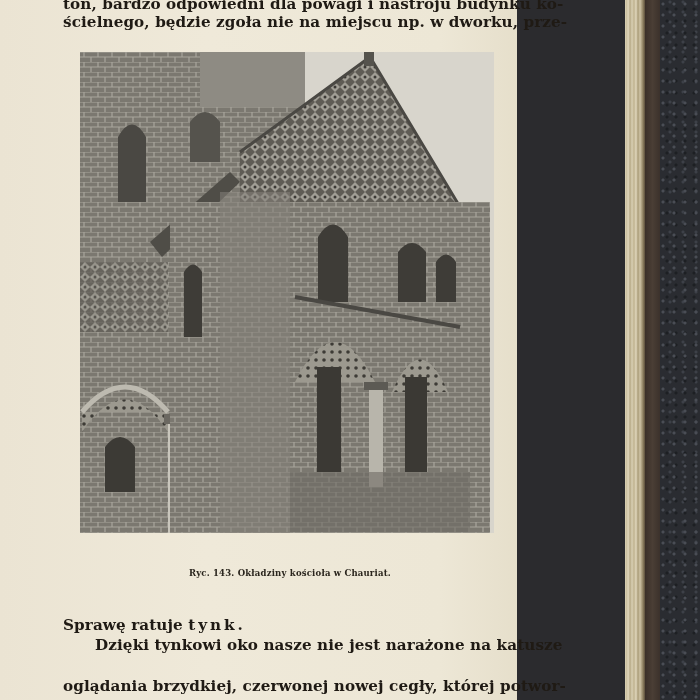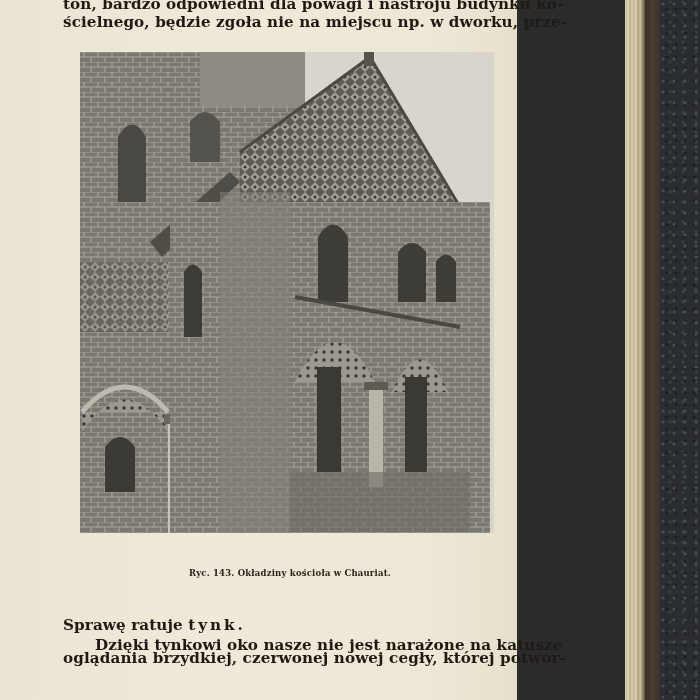--- a/index.html
+++ b/index.html
@@ -120,18 +120,18 @@
     </svg>
   </div>
 
   <div class="caption">Ryc. 143. Okładziny kościoła w Chauriat.</div>
 
   <div class="text-line last" style="top:615px;">
     <span>Sprawę ratuje</span>
     <span class="spaced">tynk.</span>
   </div>
   <div class="text-line indent" style="top:635px;">Dzięki tynkowi oko nasze nie jest narażone na katusze</div>
-  <div class="text-line" style="top:648px;">oglądania brzydkiej, czerwonej nowej cegły, której potwor-</div>
+  <div class="text-line" style="top:676px;">oglądania brzydkiej, czerwonej nowej cegły, której potwor-</div>
 </div>
 
 <div class="page-edges"></div>
 <div class="binding-strip"></div>
 <div class="cover"></div>
 
 </body></html>

